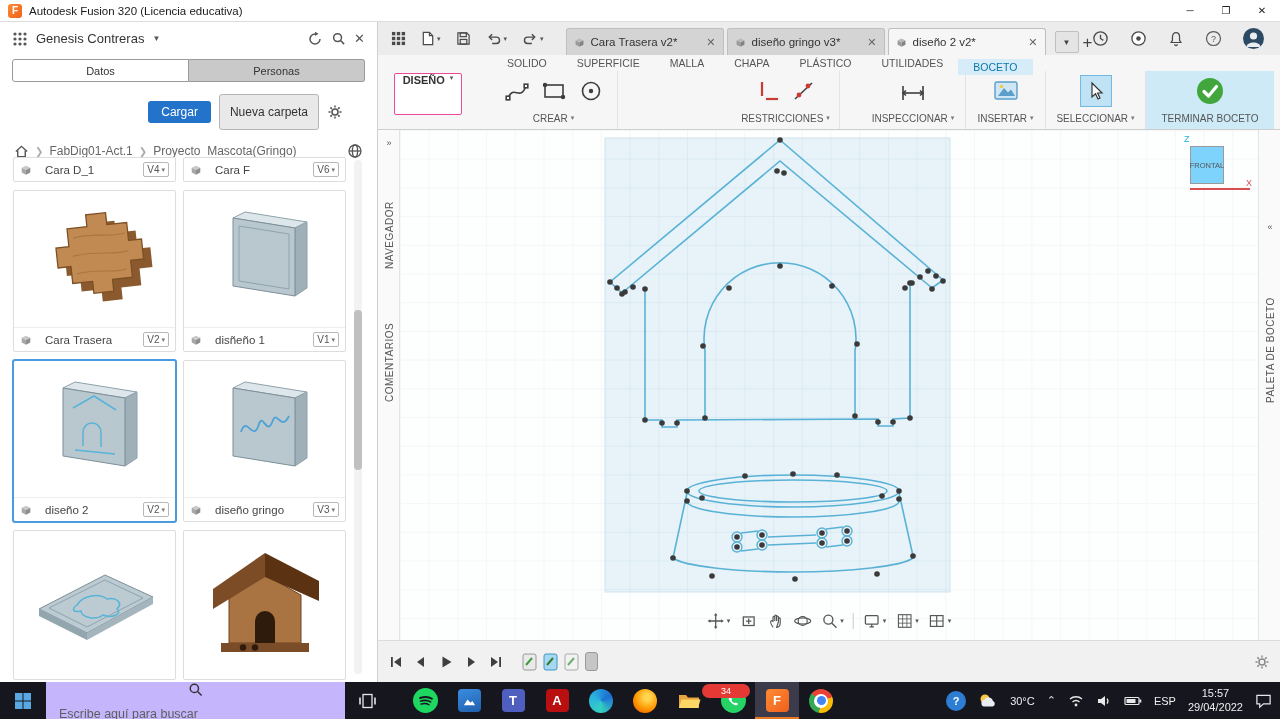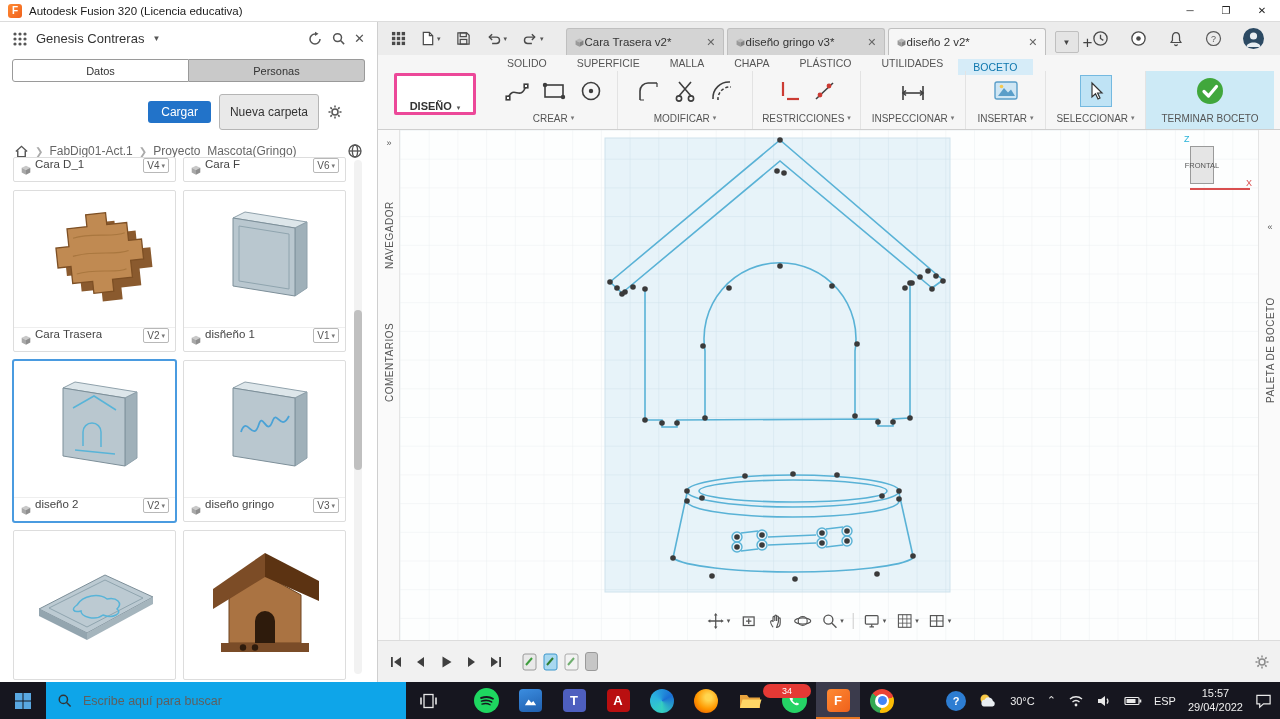--- a/index.html
+++ b/index.html
@@ -34,101 +34,101 @@
   .btn-nueva{background:#e9e9e9;border:1px solid #b5b5b5;color:#333;font-size:12px;padding:10px 10px;border-radius:3px;}
   .lp-breadcrumb{margin:13px 14px 0;display:flex;align-items:center;gap:6px;font-size:12px;color:#666;}
   .crumb-sep{color:#aaa;font-size:10px;}
   .lp-breadcrumb .spacer{flex:1;}
   .lp-grid{position:absolute;top:135px;left:13px;width:333px;display:flex;flex-wrap:wrap;gap:8px 7px;}
   .card{width:163px;background:#fff;border:1px solid #ddd;border-radius:2px;position:relative;}
   .card.selected{outline:2px solid #4a9be0;outline-offset:-1px;}
   .card .thumb{height:136px;display:flex;align-items:center;justify-content:center;overflow:hidden;}
   .card.no-label{height:150px;overflow:hidden;}
   .card.no-label .thumb{height:150px;}
-  .label-row{height:24px;border-top:1px solid #eee;display:flex;padding:0 6px;gap:3px;}
+  .label-row{height:24px;border-top:1px solid #eee;display:flex;align-items:center;padding:0 6px;gap:13px;}
   .card.partial{height:25px;}
   .card.partial .label-row{border-top:none;height:23px;}
   .item-name{font-size:11.5px;color:#444;white-space:nowrap;overflow:hidden;text-overflow:ellipsis;}
   .version-chip{margin-left:auto;border:1px solid #b8b8b8;border-radius:2px;font-size:10px;color:#555;
     padding:0 3px;height:15px;display:flex;align-items:center;flex:none;}
   .version-chip::after{content:"▾";font-size:7px;margin-left:2px;color:#777;}
   .lp-scrolltrack{position:absolute;right:15px;top:138px;bottom:8px;width:8px;background:#f2f2f2;border-radius:4px;}
   .lp-scrollthumb{position:absolute;top:150px;height:160px;width:8px;background:#c0c0c0;border-radius:4px;}
 
   
   .workspace{position:absolute;left:378px;top:22px;right:0;bottom:37px;background:#fdfdfd;}
 
   
   .doc-toolbar{position:absolute;top:0;left:0;right:0;height:33px;background:#ececec;display:flex;align-items:center;}
   .dt-left{display:flex;align-items:center;gap:15px;padding-left:13px;}
   .dt-ic{display:inline-flex;align-items:center;gap:2px;}
   .caret{font-size:7px;color:#555;}
   .doc-tabs{display:flex;align-items:flex-end;height:33px;margin-left:22px;}
   .doc-tab{width:158px;height:27px;background:#d4d4d4;border:1px solid #bfbfbf;border-bottom:none;
-    border-radius:3px 3px 0 0;display:flex;align-items:center;padding:0 7px;gap:0;font-size:11.5px;color:#333;margin-right:3px;}
+    border-radius:3px 3px 0 0;display:flex;align-items:center;padding:0 7px;gap:6px;font-size:11.5px;color:#333;margin-right:3px;}
   .doc-tab.active{background:#f6f6f6;}
   .doc-tab .tab-label{white-space:nowrap;overflow:hidden;text-overflow:ellipsis;flex:1;}
   .tab-close{color:#666;font-size:11px;flex:none;}
   .tab-ovf{width:24px;height:22px;border:1px solid #bfbfbf;background:#e4e4e4;display:flex;align-items:center;
     justify-content:center;font-size:8px;color:#444;margin:0 4px 2px 6px;border-radius:2px;}
   .tab-add{font-size:17px;color:#444;margin-bottom:2px;}
   .dt-right{margin-left:auto;display:flex;align-items:center;gap:21px;padding-right:16px;}
   .avatar{width:21px;height:21px;border-radius:50%;background:#2c4a63;overflow:hidden;}
 
   
   .ribbon{position:absolute;top:33px;left:0;right:0;height:75px;background:#f6f6f6;border-bottom:1px solid #cfcfcf;}
-  .design-btn{position:absolute;left:16px;top:18px;width:82px;height:42px;background:#fff;border:3px solid #ec4899;
-    border-radius:2px;display:flex;align-items:flex-end;justify-content:center;gap:5px;font-size:11px;font-weight:bold;color:#333;}
+  .design-btn{position:absolute;left:16px;top:18px;width:68px;height:42px;background:#fff;border:1px solid #ec4899;
+    border-radius:2px;display:flex;align-items:flex-start;justify-content:center;gap:5px;font-size:11px;font-weight:bold;color:#333;}
   .ribbon-tabs{position:absolute;left:114px;top:0;height:16px;display:flex;align-items:center;}
   .ribbon-tab{padding:0 15px;font-size:10.5px;color:#555;height:16px;display:flex;align-items:center;}
   .ribbon-tab.active{background:#d6ecf8;color:#0d76ad;margin-top:8px;}
   .rgroup{position:absolute;top:16px;bottom:0;border-right:1px solid #e3e3e3;display:flex;flex-direction:column;align-items:center;}
   .rgroup .gicons{flex:1;display:flex;align-items:center;justify-content:center;gap:11px;}
   .glabel{height:16px;font-size:10px;color:#555;display:flex;align-items:center;margin-bottom:3px;}
   .glabel.dd::after{content:"▾";font-size:7px;margin-left:3px;color:#777;}
   .g-crear{left:112px;width:128px;}
   .g-mod{left:240px;width:135px;}
-  .g-rest{left:375px;width:108px;justify-content:flex-end;}
+  .g-rest{left:354px;width:108px;justify-content:flex-end;}
   .g-insp{left:483px;width:105px;}
   .g-insert{left:588px;width:80px;}
   .g-select{left:668px;width:100px;}
   .g-fin{left:768px;width:128px;background:#cdeaf6;border-right:none;}
   .sel-box{width:32px;height:32px;background:#bfe3f5;border:1px solid #74b9e0;display:flex;align-items:center;justify-content:center;}
 
   
   .canvas-area{position:absolute;top:108px;left:0;right:0;bottom:42px;}
   .side-strip{position:absolute;top:0;bottom:0;width:22px;background:#fafafa;z-index:5;}
   .side-strip.left{left:0;border-right:1px solid #e4e4e4;}
   .side-strip.right{right:0;border-left:1px solid #e4e4e4;}
   .strip-arrow{position:absolute;left:0;width:22px;text-align:center;font-size:9px;color:#555;}
   .vlabel{position:absolute;left:0;width:22px;display:flex;align-items:center;justify-content:center;
     writing-mode:vertical-rl;transform:rotate(180deg);font-size:10px;color:#555;letter-spacing:.5px;}
   .canvas{position:absolute;left:22px;right:22px;top:0;bottom:0;background:#fdfefe;}
   .viewcube{position:absolute;top:6px;right:8px;width:66px;height:62px;}
-  .vc-face{position:absolute;top:10px;left:6px;width:24px;height:38px;background:#e5e5e5;border:1px solid #9a9a9a;
+  .vc-face{position:absolute;top:10px;left:6px;width:34px;height:38px;background:#7dd3fc;border:1px solid #9a9a9a;
     display:flex;align-items:center;justify-content:center;font-size:7.5px;color:#555;}
   .vc-z{position:absolute;top:-2px;left:0;font-size:9px;color:#28b2d8;}
   .vc-x{position:absolute;top:42px;right:-2px;font-size:9px;color:#d94f4f;}
   .vc-xline{position:absolute;top:52px;left:6px;width:60px;height:2px;background:#d94f4f;}
   .nav-toolbar{position:absolute;bottom:10px;left:50%;transform:translateX(-50%);display:flex;align-items:center;gap:9px;}
   .vsep{width:1px;height:16px;background:#ccc;}
 
   
   .timeline{position:absolute;bottom:0;left:0;right:0;height:42px;background:#f1f1f1;border-top:1px solid #dcdcdc;
     display:flex;align-items:center;padding:0 10px;}
   .tl-controls{display:flex;align-items:center;gap:9px;}
   .tl-markers{display:flex;align-items:center;gap:6px;margin-left:18px;}
   .tl-marker{width:15px;height:18px;}
   .tl-pill{width:13px;height:19px;background:#c6c6c6;border:1px solid #9a9a9a;border-radius:3px;}
   .tl-gear{margin-left:auto;}
 
   
   .taskbar{position:absolute;bottom:0;left:0;right:0;height:37px;background:#16161f;display:flex;align-items:stretch;z-index:40;}
   .start-btn{width:46px;display:flex;align-items:center;justify-content:center;}
-  .search-box{width:360px;background:#0ea5e9;display:flex;align-items:center;gap:9px;padding:0 11px;}
+  .search-box{width:299px;background:#c4b5fd;display:flex;align-items:center;gap:9px;padding:0 11px;flex-direction:column;}
   .search-box input{border:none;outline:none;font-size:12.5px;color:#444;width:100%;background:transparent;
     font-family:"Liberation Sans",sans-serif;}
   .search-box input::placeholder{color:#5f5f5f;opacity:1;}
   .taskview-btn{width:44px;display:flex;align-items:center;justify-content:center;}
   .tb-apps{display:flex;margin-left:14px;}
   .tb-app{width:44px;display:flex;align-items:center;justify-content:center;position:relative;}
   .tb-app.active{background:#3b3b4c;box-shadow:inset 0 -2px 0 #e87722;}
   .badge{position:absolute;top:2px;right:5px;background:#e53935;color:#fff;font-size:9px;min-width:16px;height:14px;
     border-radius:8px;display:flex;align-items:center;justify-content:center;padding:0 19px;}
   .round-ic{border-radius:50%;display:flex;align-items:center;justify-content:center;}
@@ -545,44 +545,20 @@
           <span class="ic">
               <svg width="26" height="26" viewBox="0 0 26 26" fill="none" stroke="#3e3e3e" stroke-width="1.6">
                 <circle cx="13" cy="13" r="8.5"></circle>
                 <circle cx="13" cy="13" r="1.4" fill="#3e3e3e"></circle>
               </svg>
             </span>
         </div>
         <div class="glabel dd">CREAR</div>
       </div>
 
-      <div class="rgroup g-mod">
-        <div class="gicons">
-          <span class="ic">
-              <svg width="26" height="26" viewBox="0 0 26 26" fill="none" stroke="#3e3e3e" stroke-width="1.6">
-                <path d="M5,22 V13 A8,8 0 0 1 13,5 H22"></path>
-                <path d="M5,22 H9 M22,5 V9" stroke-width="1.2"></path>
-              </svg>
-            </span>
-          <span class="ic">
-              <svg width="26" height="26" viewBox="0 0 26 26" fill="none" stroke="#3e3e3e" stroke-width="1.6">
-                <path d="M7,4 L19,18 M19,4 L7,18"></path>
-                <circle cx="7" cy="20.5" r="2.6"></circle>
-                <circle cx="19" cy="20.5" r="2.6"></circle>
-              </svg>
-            </span>
-          <span class="ic">
-              <svg width="26" height="26" viewBox="0 0 26 26" fill="none" stroke="#3e3e3e" stroke-width="1.6">
-                <path d="M4,21 A16,16 0 0 1 21,4"></path>
-                <path d="M9,22 A12,12 0 0 1 22,9" stroke-dasharray="3 2"></path>
-              </svg>
-            </span>
-        </div>
-        <div class="glabel dd">MODIFICAR</div>
-      </div>
 
       <div class="rgroup g-rest">
         <div class="gicons">
           <span class="ic">
               <svg width="26" height="26" viewBox="0 0 26 26" fill="none" stroke="#cc3b33" stroke-width="2.2">
                 <path d="M8,4 V18"></path>
                 <path d="M12,21 H24"></path>
               </svg>
             </span>
           <span class="ic">

